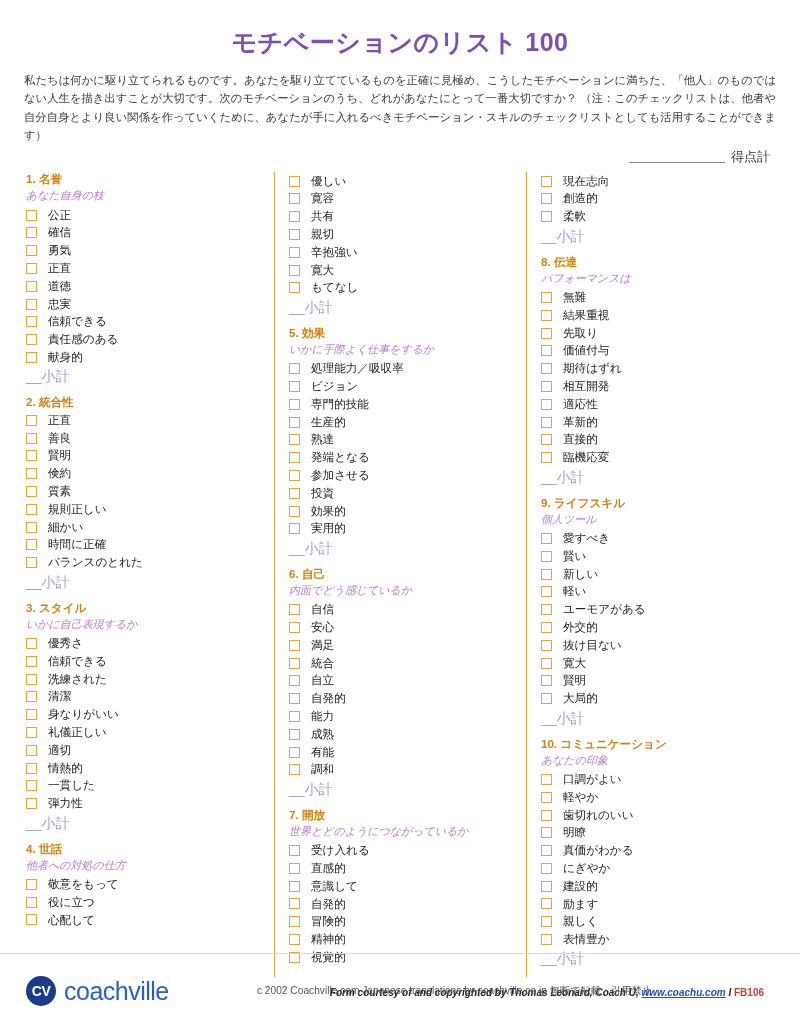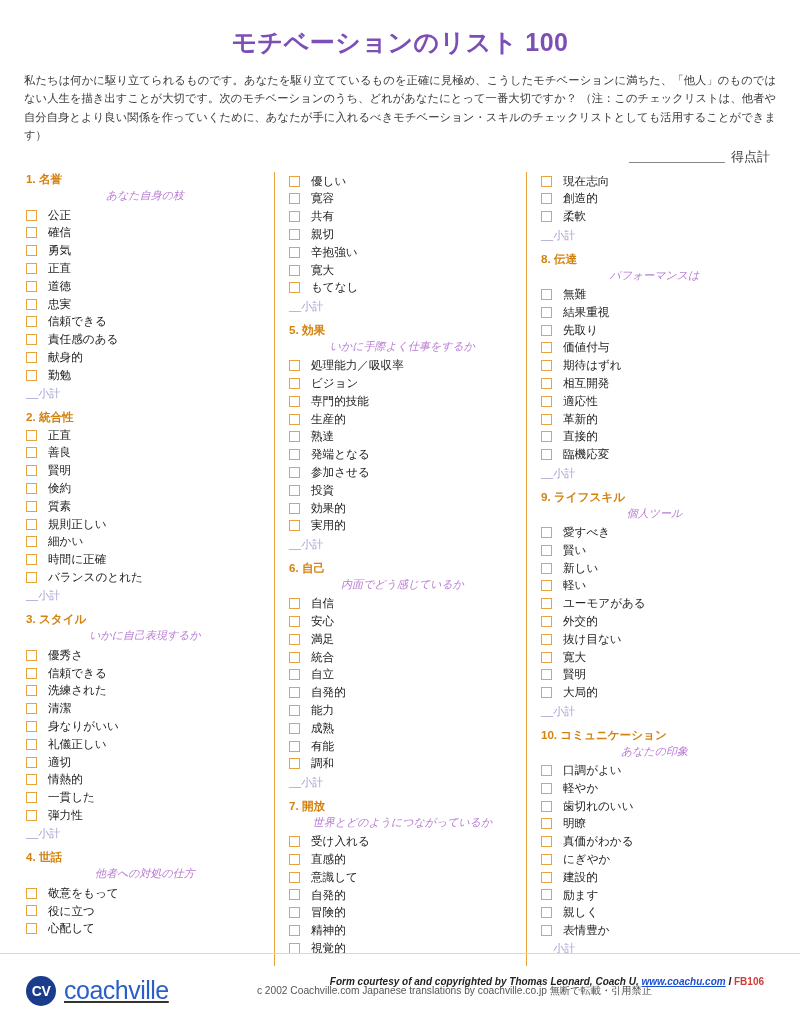--- a/index.html
+++ b/index.html
@@ -71,41 +71,40 @@
     color: #d4820f;
     font-size: 11.6px;
     font-weight: bold;
     margin-bottom: 1px;
   }
   .group-sub {
     color: #b87bd4;
     font-size: 11px;
     font-style: italic;
     margin-bottom: 3px;
-    text-align: center;
   }
   .item {
     display: flex;
     align-items: center;
     font-size: 11.6px;
     line-height: 1.45;
     color: #222;
     padding: 0.5px 0;
   }
   .chk {
     width: 9px;
     height: 9px;
     border: 1px solid #e8a33d;
     display: inline-block;
     margin-right: 11px;
     flex: 0 0 auto;
   }
   .subtotal {
     color: #9f9fd0;
-    font-size: 11px;
+    font-size: 14px;
     margin: 2px 0 0 0;
   }
   .courtesy {
     text-align: right;
     font-size: 10px;
     font-style: italic;
     font-weight: bold;
     color: #222;
     margin: 10px 14px 0 0;
   }
@@ -122,23 +121,22 @@
     left: 0;
     bottom: 0;
     width: 800px;
     height: 74px;
     border-top: 1px solid #d8d8d8;
     display: flex;
     align-items: center;
   }
   .logo-wrap {
     display: flex;
-    align-items: flex-start;
+    align-items: center;
     margin-left: 26px;
-    text-decoration: underline;
   }
   .logo-circle {
     width: 30px;
     height: 30px;
     border-radius: 50%;
     background: #1b3c8c;
     color: #fff;
     font-size: 14px;
     font-weight: bold;
     display: flex;
@@ -208,24 +206,20 @@
             <span>信頼できる</span>
           </div>
         <div class="item">
             <span class="chk"></span>
             <span>責任感のある</span>
           </div>
         <div class="item">
             <span class="chk"></span>
             <span>献身的</span>
           </div>
-        <div class="item">
-            <span class="chk"></span>
-            <span>勤勉</span>
-          </div>
         <div class="subtotal">__小計</div>
       </div>
 
       <div class="group">
         <div class="group-title"><span>2.</span> <span>統合性</span></div>
         <div class="item">
             <span class="chk"></span>
             <span>正直</span>
           </div>
         <div class="item">

